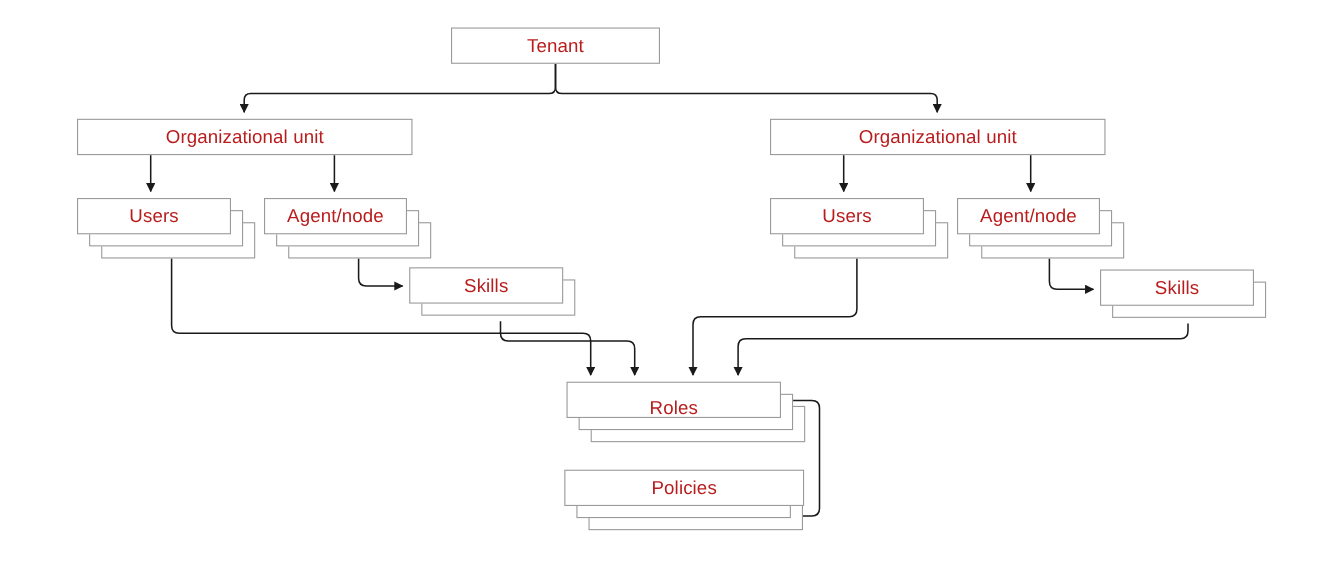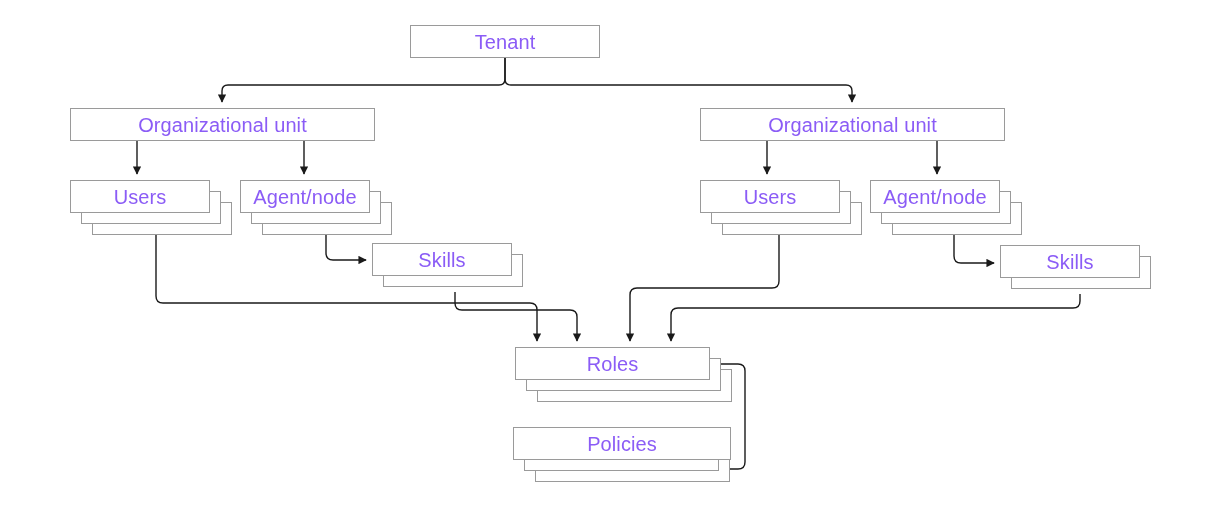--- a/index.html
+++ b/index.html
@@ -37,22 +37,22 @@
   .card.back {
     z-index: 1;
   }
   .card.front {
     z-index: 3;
     display: flex;
     align-items: center;
     justify-content: center;
   }
   .card-label {
-    font-size: 20px;
-    color: #8b5cf6;
+    font-size: 17px;
+    color: #b91c1c;
     line-height: 1;
     white-space: nowrap;
     letter-spacing: 0.1px;
   }
 </style>
 </head>
 <body>
 
 <div id="canvas">
 
@@ -150,21 +150,21 @@
     </div>
 
   <div class="node">
     <div class="card front" style="left: 1000px; top: 245px; width: 140px; height: 33px;">
       <span class="card-label">Skills</span>
     </div>
   <div class="card back" style="left: 1011px; top: 256px; width: 140px; height: 33px; z-index: 1;"></div>
     </div>
 
   <div class="node">
-    <div class="card front" style="left: 515px; top: 347px; width: 195px; height: 33px;">
+    <div class="card front" style="left: 515px; top: 347px; width: 195px; height: 33px; align-items: flex-end;">
       <span class="card-label">Roles</span>
     </div>
   <div class="card back" style="left: 537px; top: 369px; width: 195px; height: 33px; z-index: 0;"></div>
       <div class="card back" style="left: 526px; top: 358px; width: 195px; height: 33px; z-index: 1;"></div>
     </div>
 
   <div class="node">
     <div class="card front" style="left: 513px; top: 427px; width: 218px; height: 33px;">
       <span class="card-label">Policies</span>
     </div>

